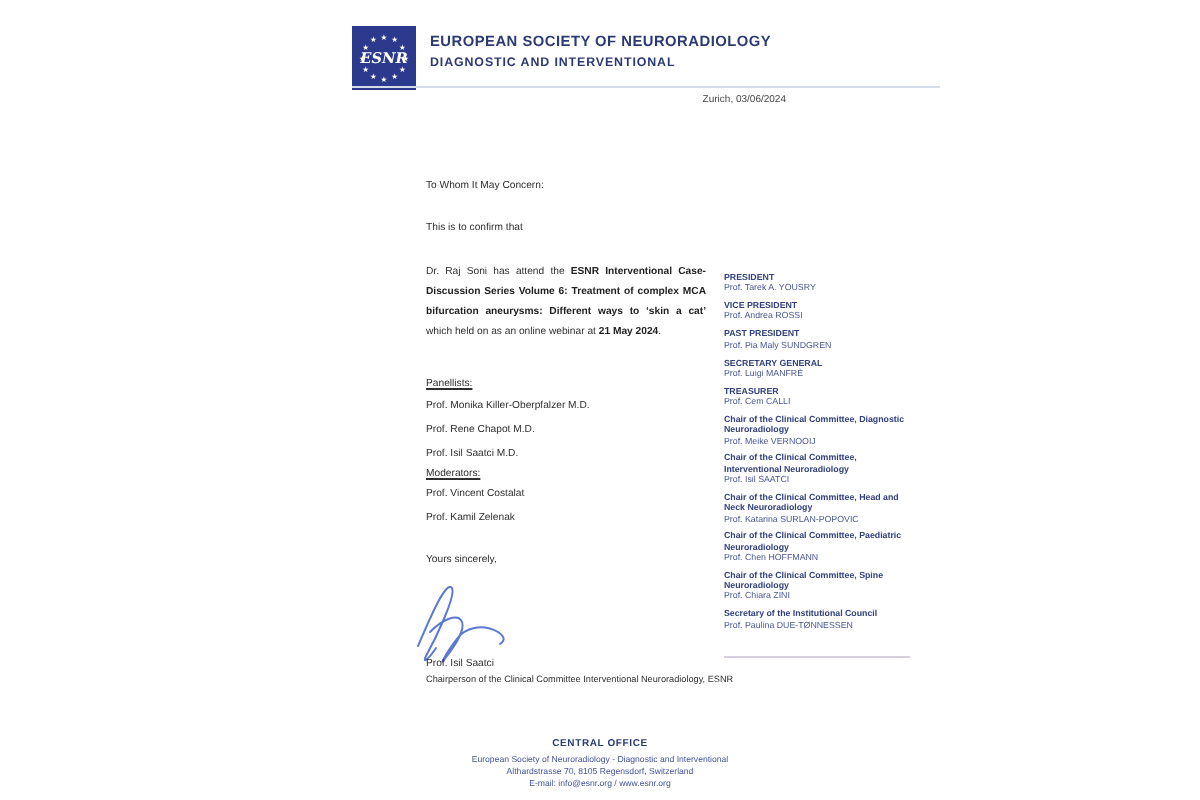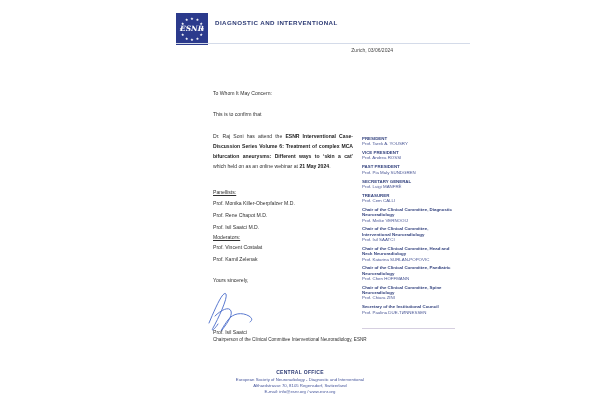--- a/index.html
+++ b/index.html
@@ -60,20 +60,21 @@
           <text x="11" y="27.5">★</text>
           <text x="7" y="23.5">★</text>
         <text x="5.4" y="18">★</text>
           <text x="7" y="12.5">★</text>
           <text x="11" y="8.5">★</text>
       </g>
       <text x="16.5" y="19" fill="#ffffff" font-size="7.6" font-style="italic" font-weight="bold" font-family="DejaVu Serif, serif" text-anchor="middle">ESNR</text>
     </svg>
 
     <div class="title-block">
+      <div class="org-title">EUROPEAN SOCIETY OF NEURORADIOLOGY</div>
       <div class="org-subtitle">DIAGNOSTIC AND INTERVENTIONAL</div>
     </div>
     <div class="header-rule"></div>
     <div class="date-line">Zurich, 03/06/2024</div>
 
     <div class="bodyline" style="top:90px">To Whom It May Concern:</div>
     <div class="bodyline" style="top:111px">This is to confirm that</div>
 
     <div class="para"><span>Dr. Raj Soni has attend the </span><b>ESNR Interventional Case-Discussion Series Volume 6: Treatment of complex MCA bifurcation aneurysms: Different ways to ‘skin a cat’</b><span> which held on as an online webinar at </span><b>21 May 2024</b><span>.</span></div>
 

